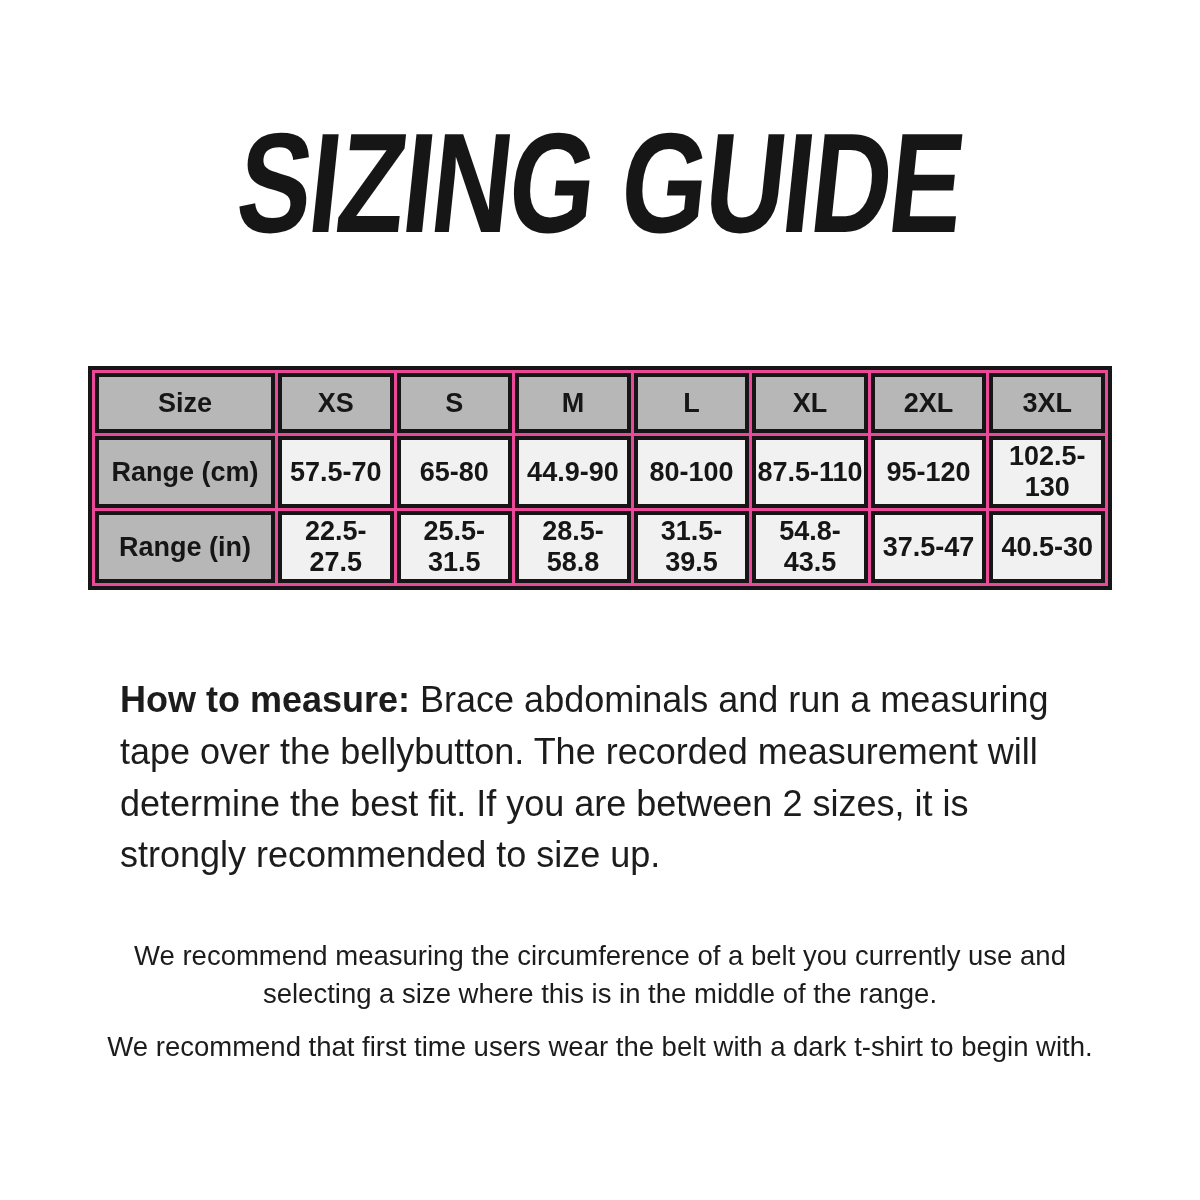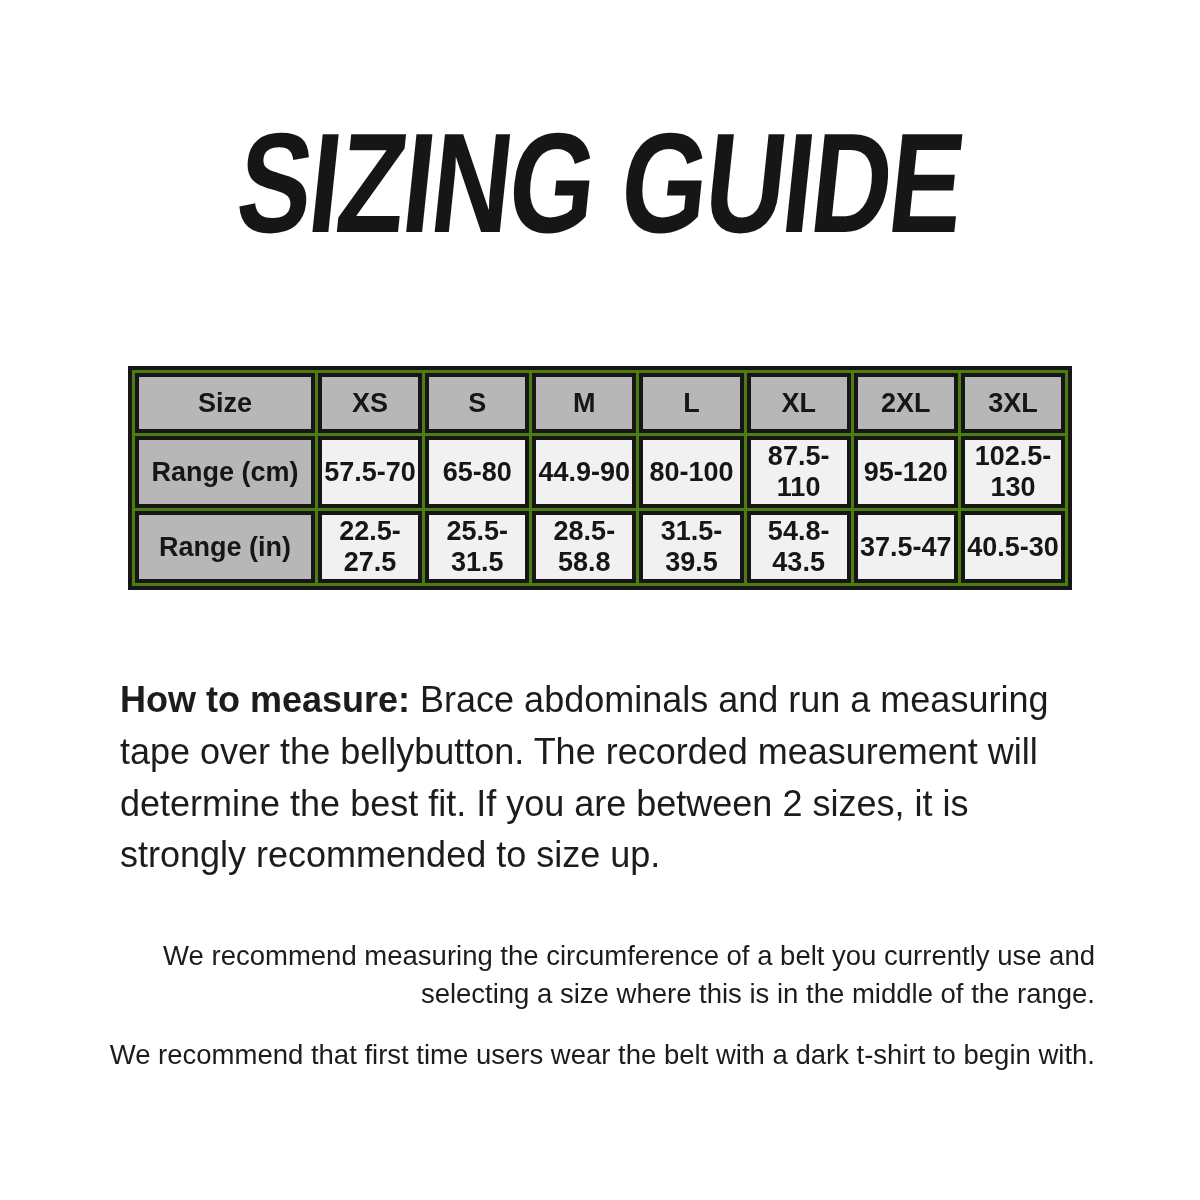--- a/index.html
+++ b/index.html
@@ -28,25 +28,25 @@
     letter-spacing: -3px;
     color: #161616;
     white-space: nowrap;
     transform: skewX(-6deg) scaleX(0.78);
     transform-origin: 50% 50%;
     line-height: 1.0;
   }
   
   .size-table {
     margin: 112px auto 0 auto;
-    width: 944px;
+    width: 1024px;
     border-collapse: separate;
     border-spacing: 3px;
     border: 4px solid #161616;
-    background: #4d7c0f;
+    background: #ec4899;
     table-layout: fixed;
   }
   .size-table th, .size-table td {
     border: 4px solid #161616;
     height: 50px;
     text-align: center;
     vertical-align: middle;
     font-weight: bold;
     font-size: 27px;
     color: #161616;
@@ -62,26 +62,26 @@
     width: 958px;
     margin: 84px 0 4px 120px;
     font-size: 36px;
     line-height: 1.44;
     color: #1c1c1c;
   }
   .measure .lead { font-weight: bold; }
   .note {
     width: 990px;
     margin: 56px auto 0 auto;
-    text-align: right;
+    text-align: center;
     font-size: 27.5px;
     line-height: 1.36;
     color: #1c1c1c;
   }
-  .note.second { margin-top: 24px; }
+  .note.second { margin-top: 16px; }
 </style>
 </head>
 <body>
 
 <div class="page">
 
   <h1 class="title">SIZING GUIDE</h1>
 
   <table class="size-table">
     <tbody>

